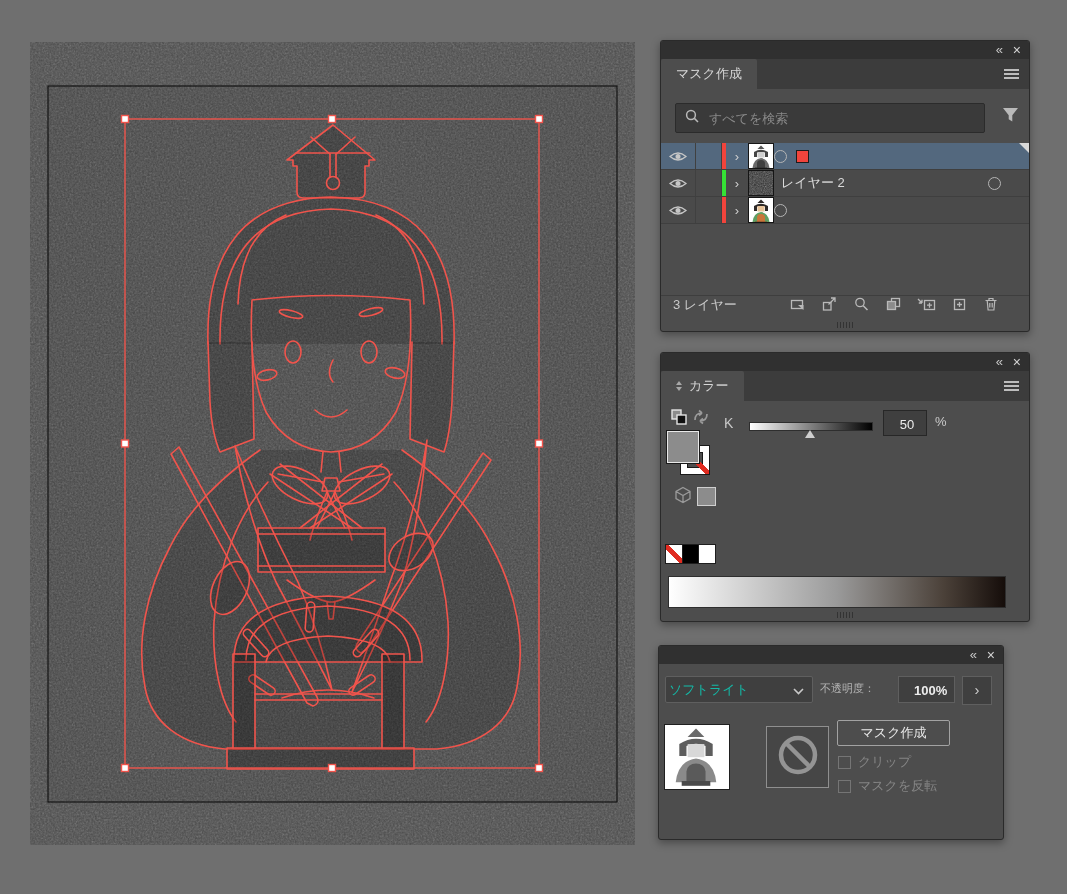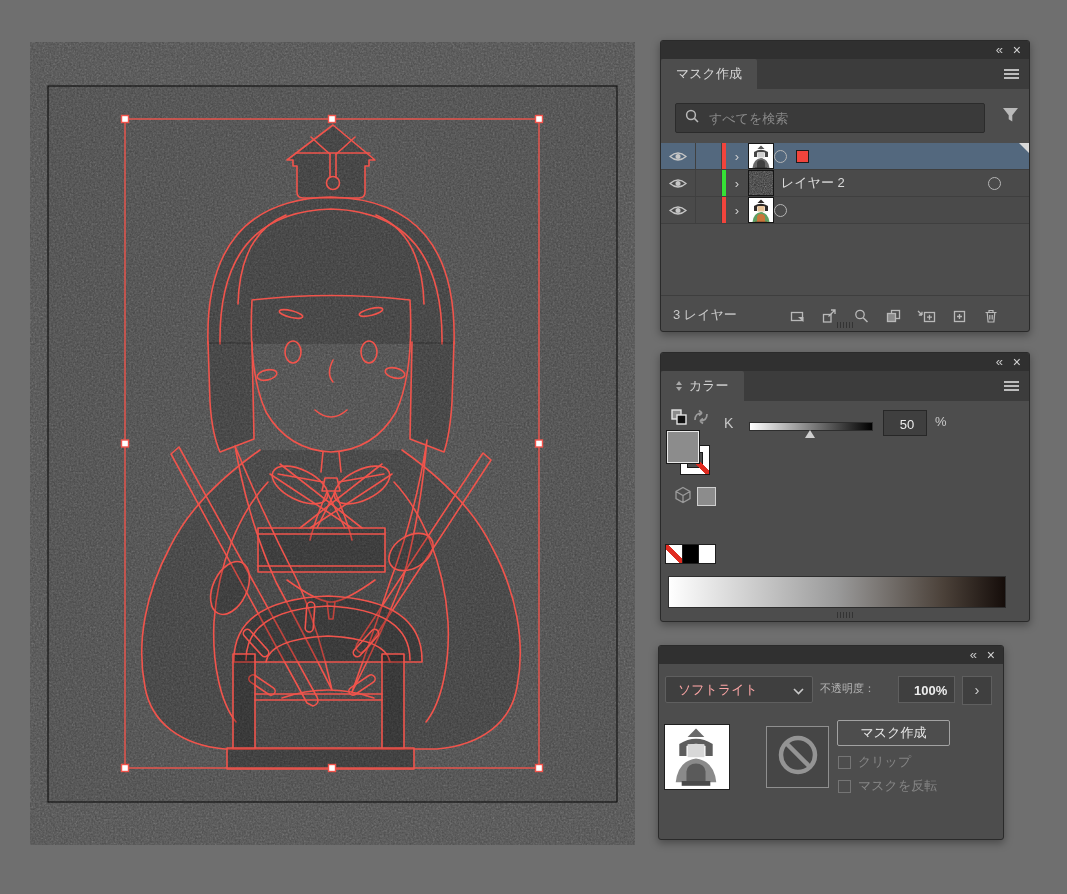--- a/index.html
+++ b/index.html
@@ -43,21 +43,21 @@
   .lp-row .lockcol{width:25px;border-right:1px solid #404040;align-self:stretch;}
   .lp-row .bar{width:4px;align-self:stretch;}
   .lp-row .chev{width:22px;text-align:center;color:#cfcfcf;font-size:13px;}
   .lp-row .thumb{width:24px;height:24px;border:1px solid #151515;box-shadow:0 0 0 1px #bebebe inset;background:#fff;overflow:hidden;}
   .lp-row .lname{flex:1;color:#dadada;font-size:13px;padding-left:7px;white-space:nowrap;}
   .lp-row .target{width:11px;height:11px;border:1.4px solid #b5b5b5;border-radius:50%;margin-right:9px;}
   .lp-row .selsq{width:11px;height:11px;border:1px solid #1c1c1c;margin-right:8px;}
   .lp-row .corner{position:absolute;right:0;top:0;width:0;height:0;
           border-top:10px solid #d9d9d9;border-left:10px solid transparent;}
   .lp-status{position:absolute;left:0;top:254px;width:100%;height:28px;border-top:1px solid #3e3e3e;
-             display:flex;align-items:flex-end;}
+             display:flex;align-items:flex-start;}
   .lp-status .count{color:#c9c9c9;font-size:13px;margin-left:12px;flex:1;}
   .lp-icons{display:flex;gap:15px;margin-right:30px;}
   .lp-icons span{cursor:pointer;display:flex;}
 
   
   #color-panel{left:660px;top:352px;width:368px;height:268px;}
   .cp-body{position:relative;height:220px;}
   .cp-fsmini{position:absolute;left:10px;top:8px;}
   .cp-swap{position:absolute;left:31px;top:8px;cursor:pointer;}
   .cp-k{position:absolute;left:63px;top:14px;color:#c9c9c9;font-size:14px;}
@@ -82,21 +82,21 @@
   .cp-black{position:absolute;left:21px;top:143px;width:15px;height:18px;background:#000;border:1px solid #1e1e1e;cursor:pointer;}
   .cp-white{position:absolute;left:37px;top:143px;width:16px;height:18px;background:#fff;border:1px solid #1e1e1e;cursor:pointer;}
   .cp-ramp{position:absolute;left:7px;top:175px;width:336px;height:30px;border:1px solid #2e2e2e;cursor:crosshair;
            background:linear-gradient(to right,#ffffff 0%,#9a9a9a 50%,#4a4038 82%,#150d0a 100%);}
 
   
   #transp-panel{left:658px;top:645px;width:344px;height:193px;}
   .tp-body{position:relative;height:147px;}
   .tp-blend{position:absolute;left:6px;top:12px;width:146px;height:25px;background:#3f3f3f;
             border:1px solid #5f5f5f;border-radius:2px;display:flex;align-items:center;cursor:pointer;}
-  .tp-blend .txt{color:#fca5a5;font-size:13px;margin-left:12px;flex:1;}
+  .tp-blend .txt{color:#14b8a6;font-size:13px;margin-left:3px;flex:1;}
   .tp-blend .vchev{margin-right:8px;}
   .tp-oplabel{position:absolute;left:161px;top:17px;color:#b2b2b2;font-size:11px;}
   .tp-opbox{position:absolute;left:239px;top:12px;width:55px;height:25px;background:#3f3f3f;border:1px solid #5f5f5f;}
   .tp-opbox input{width:100%;height:100%;background:transparent;border:0;outline:0;color:#ececec;font-size:13px;
             padding-left:15px;font-family:inherit;font-weight:bold;}
   .tp-next{position:absolute;left:303px;top:12px;width:28px;height:27px;background:#3f3f3f;border:1px solid #5f5f5f;
             color:#cfcfcf;font-size:15px;text-align:center;line-height:25px;cursor:pointer;}
   .tp-thumb{position:absolute;left:5px;top:60px;width:64px;height:64px;background:#fff;border:1px solid #1f1f1f;overflow:hidden;}
   .tp-mask{position:absolute;left:107px;top:62px;width:61px;height:60px;background:#464646;border:1px solid #8f8f8f;
            display:flex;align-items:center;justify-content:center;cursor:pointer;}

